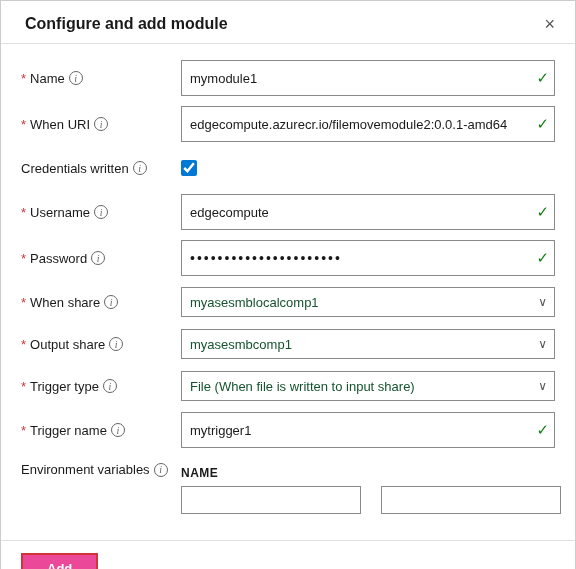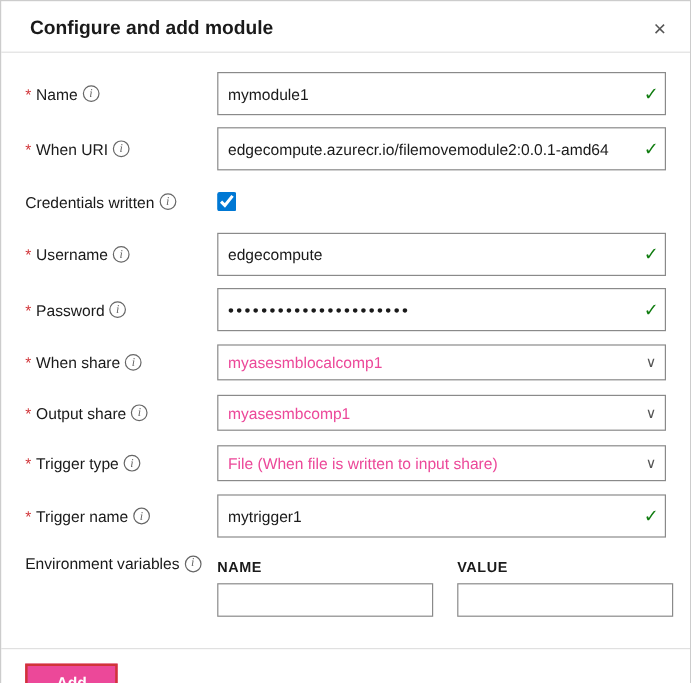--- a/index.html
+++ b/index.html
@@ -104,21 +104,21 @@
     .form-select-wrap {
       width: 100%;
       position: relative;
     }
     .form-select {
       width: 100%;
       height: 30px;
       border: 1px solid #8a8a8a;
       padding: 4px 28px 4px 8px;
       font-size: 13px;
-      color: #ec4899;
+      color: #14532d;
       background: #fff;
       appearance: none;
       -webkit-appearance: none;
       cursor: pointer;
       outline: none;
     }
     .select-chevron {
       position: absolute;
       right: 8px;
       top: 50%;
@@ -316,21 +316,20 @@
     </div>
 
     <div class="form-row" style="align-items: flex-start; margin-top: 0;">
       <div class="form-label" style="padding-top: 4px;">
         <span>Environment variables</span>
         <span class="info-icon">i</span>
       </div>
       <div class="env-section">
         <div class="env-table-header">
           <div class="env-col-header env-col-name">NAME</div>
-          <div class="env-col-header env-col-value">VALUE</div>
         </div>
         <div class="env-input-row">
           <input class="env-input" type="text" style="">
           <input class="env-input" type="text" style="">
         </div>
       </div>
     </div>
 
   </div>
 

